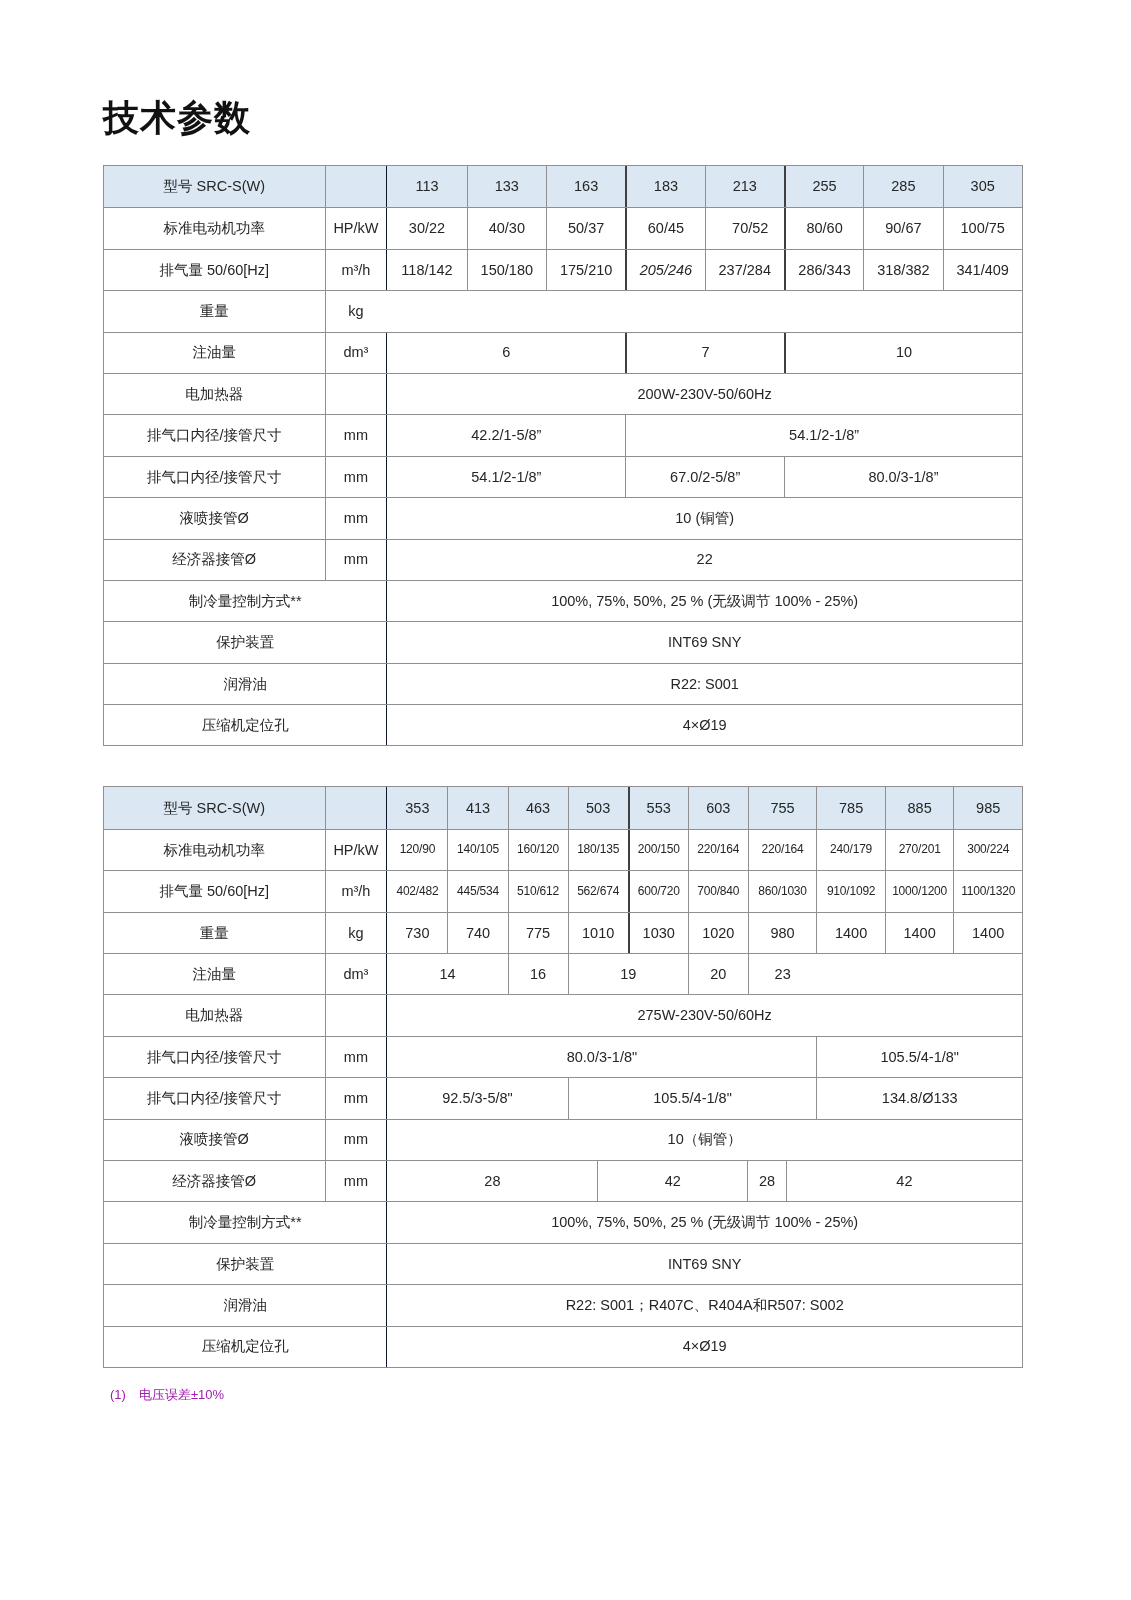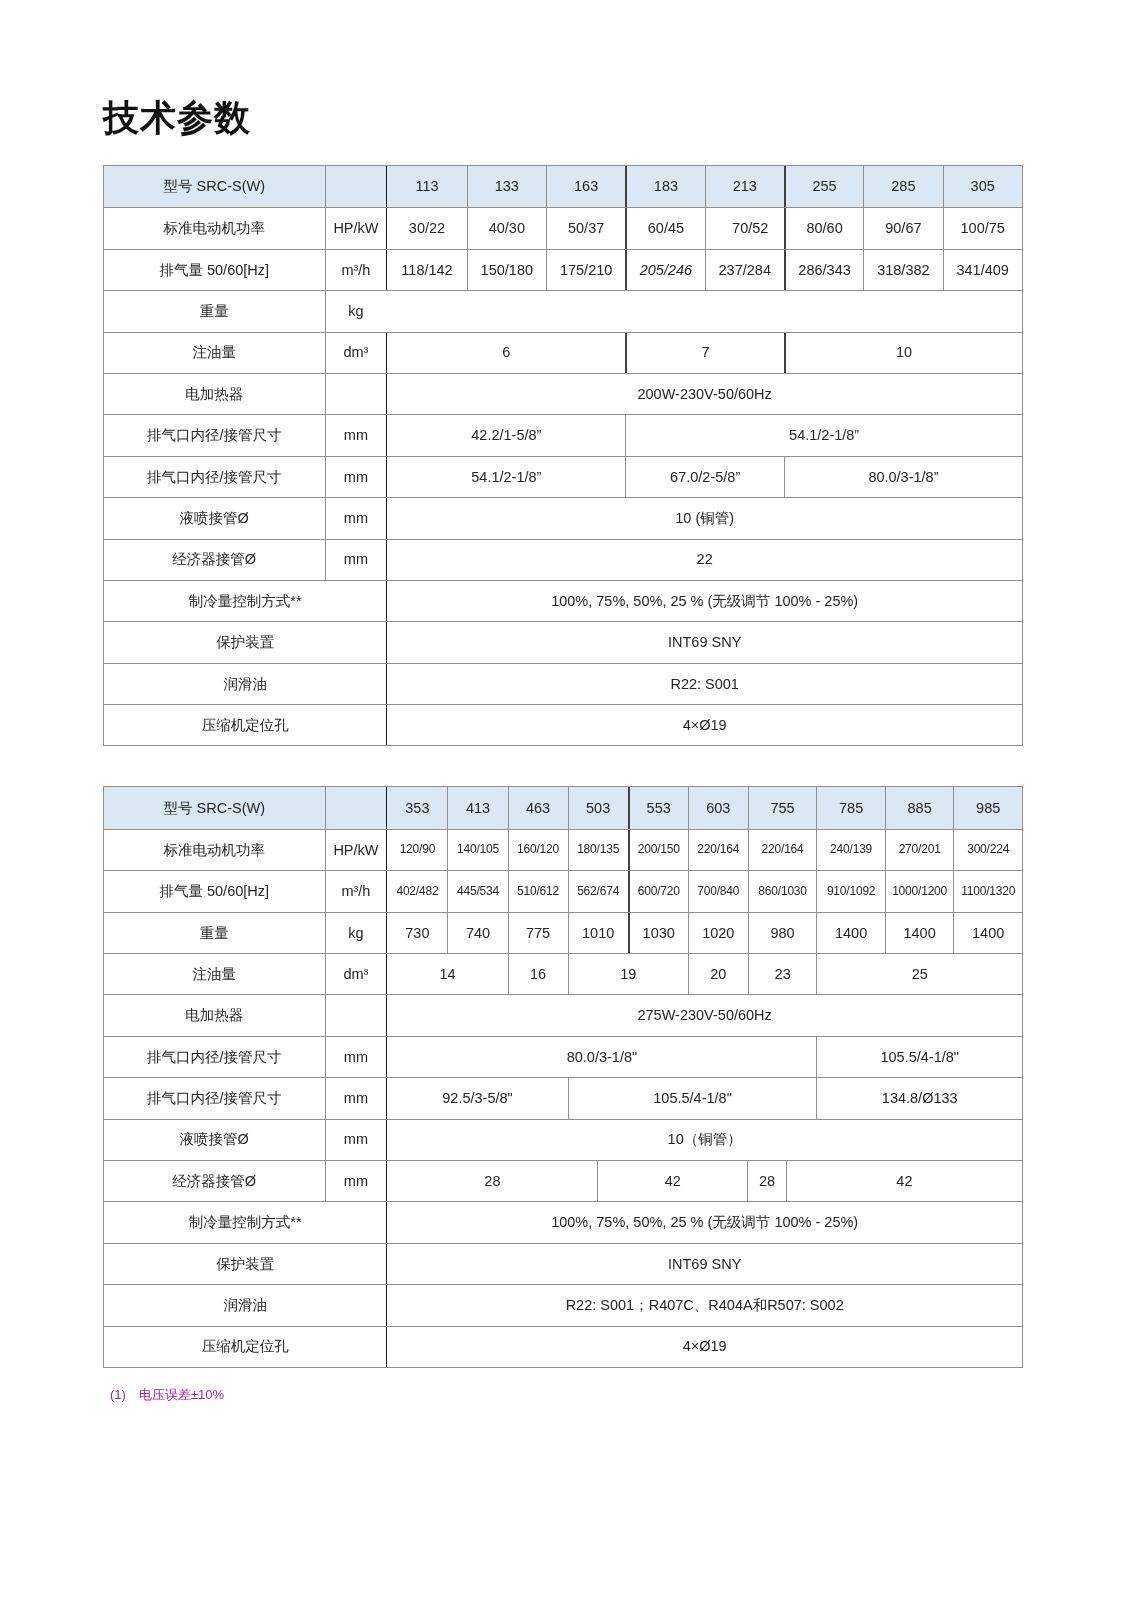--- a/index.html
+++ b/index.html
@@ -213,21 +213,21 @@
         <div class="cell lbl">标准电动机功率</div>
         <div class="cell unit">HP/kW</div>
         <div class="data-area">
           <div class="cell val" style="width: 9.47%;">120/90</div>
           <div class="cell val" style="width: 9.47%;">140/105</div>
           <div class="cell val" style="width: 9.47%;">160/120</div>
           <div class="cell val" style="width: 9.47%;">180/135</div>
           <div class="cell val dark" style="width: 9.47%;">200/150</div>
           <div class="cell val" style="width: 9.47%;">220/164</div>
           <div class="cell val" style="width: 10.8%;">220/164</div>
-          <div class="cell val" style="width: 10.8%;">240/139</div>
+          <div class="cell val" style="width: 10.8%;">240/179</div>
           <div class="cell val" style="width: 10.8%;">270/201</div>
           <div class="cell val" style="width: 10.81%;">300/224</div>
         </div>
       </div>
       <div class="trow compact">
         <div class="cell lbl">排气量 50/60[Hz]</div>
         <div class="cell unit">m³/h</div>
         <div class="data-area">
           <div class="cell val" style="width: 9.47%;">402/482</div>
           <div class="cell val" style="width: 9.47%;">445/534</div>
@@ -259,21 +259,20 @@
       </div>
       <div class="trow">
         <div class="cell lbl">注油量</div>
         <div class="cell unit">dm³</div>
         <div class="data-area">
           <div class="cell val" style="width: 18.94%;">14</div>
           <div class="cell val" style="width: 9.47%;">16</div>
           <div class="cell val" style="width: 18.94%;">19</div>
           <div class="cell val" style="width: 9.47%;">20</div>
           <div class="cell val" style="width: 10.8%;">23</div>
-          <div class="cell val" style="width: 32.38%;">25</div>
         </div>
       </div>
       <div class="trow">
         <div class="cell lbl">电加热器</div>
         <div class="cell unit"></div>
         <div class="data-area">
           <div class="cell val" style="width: 100%;">275W-230V-50/60Hz</div>
         </div>
       </div>
       <div class="trow">

